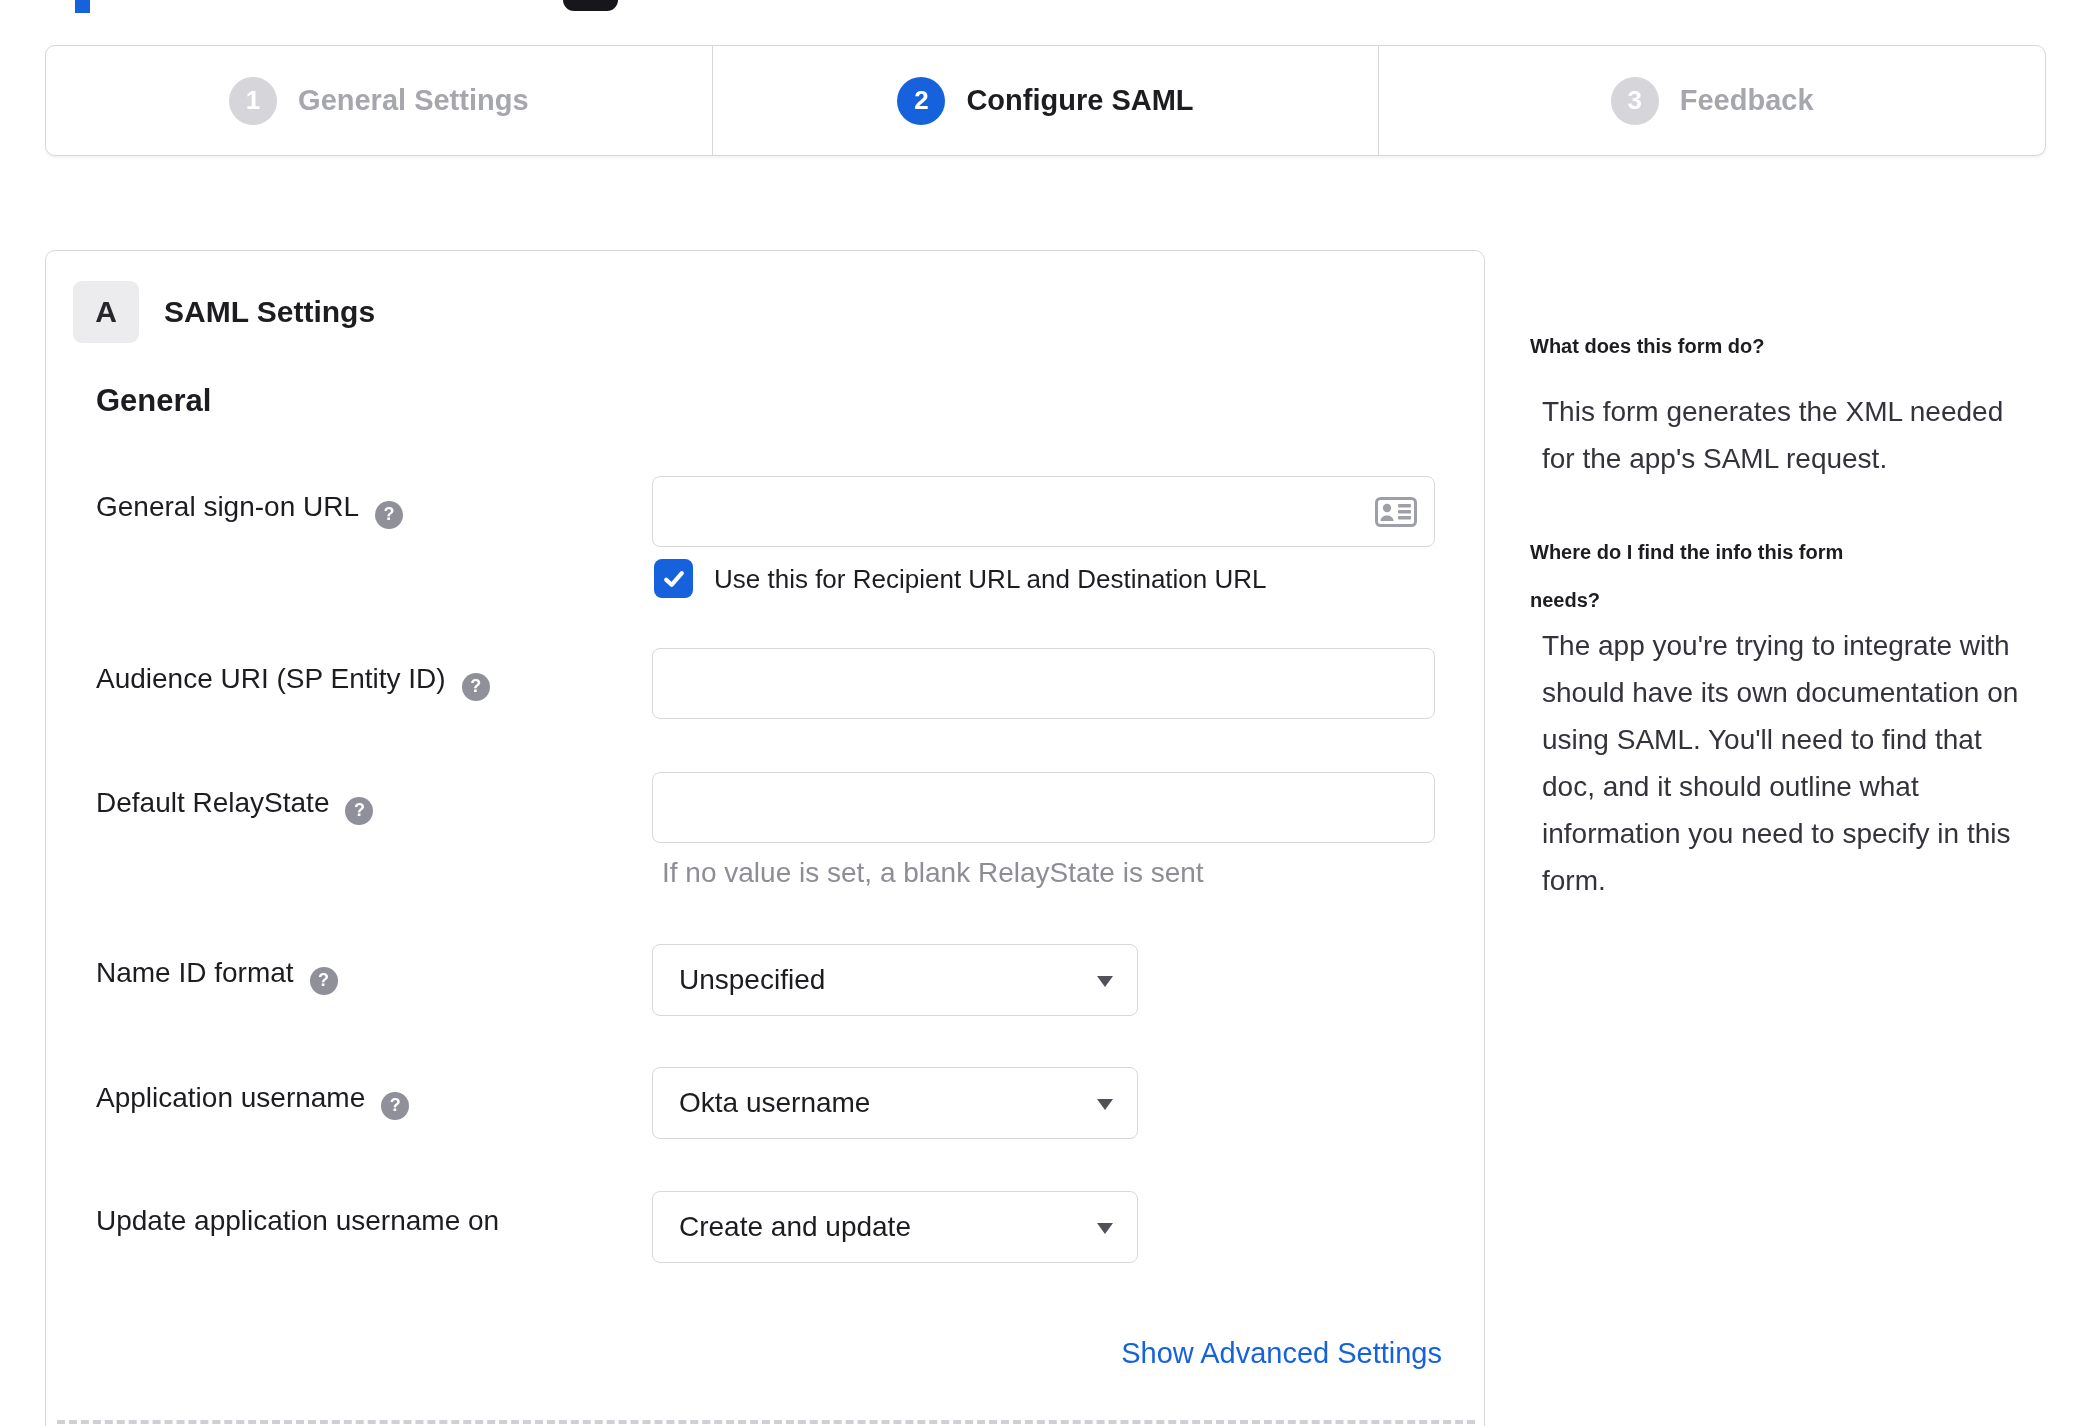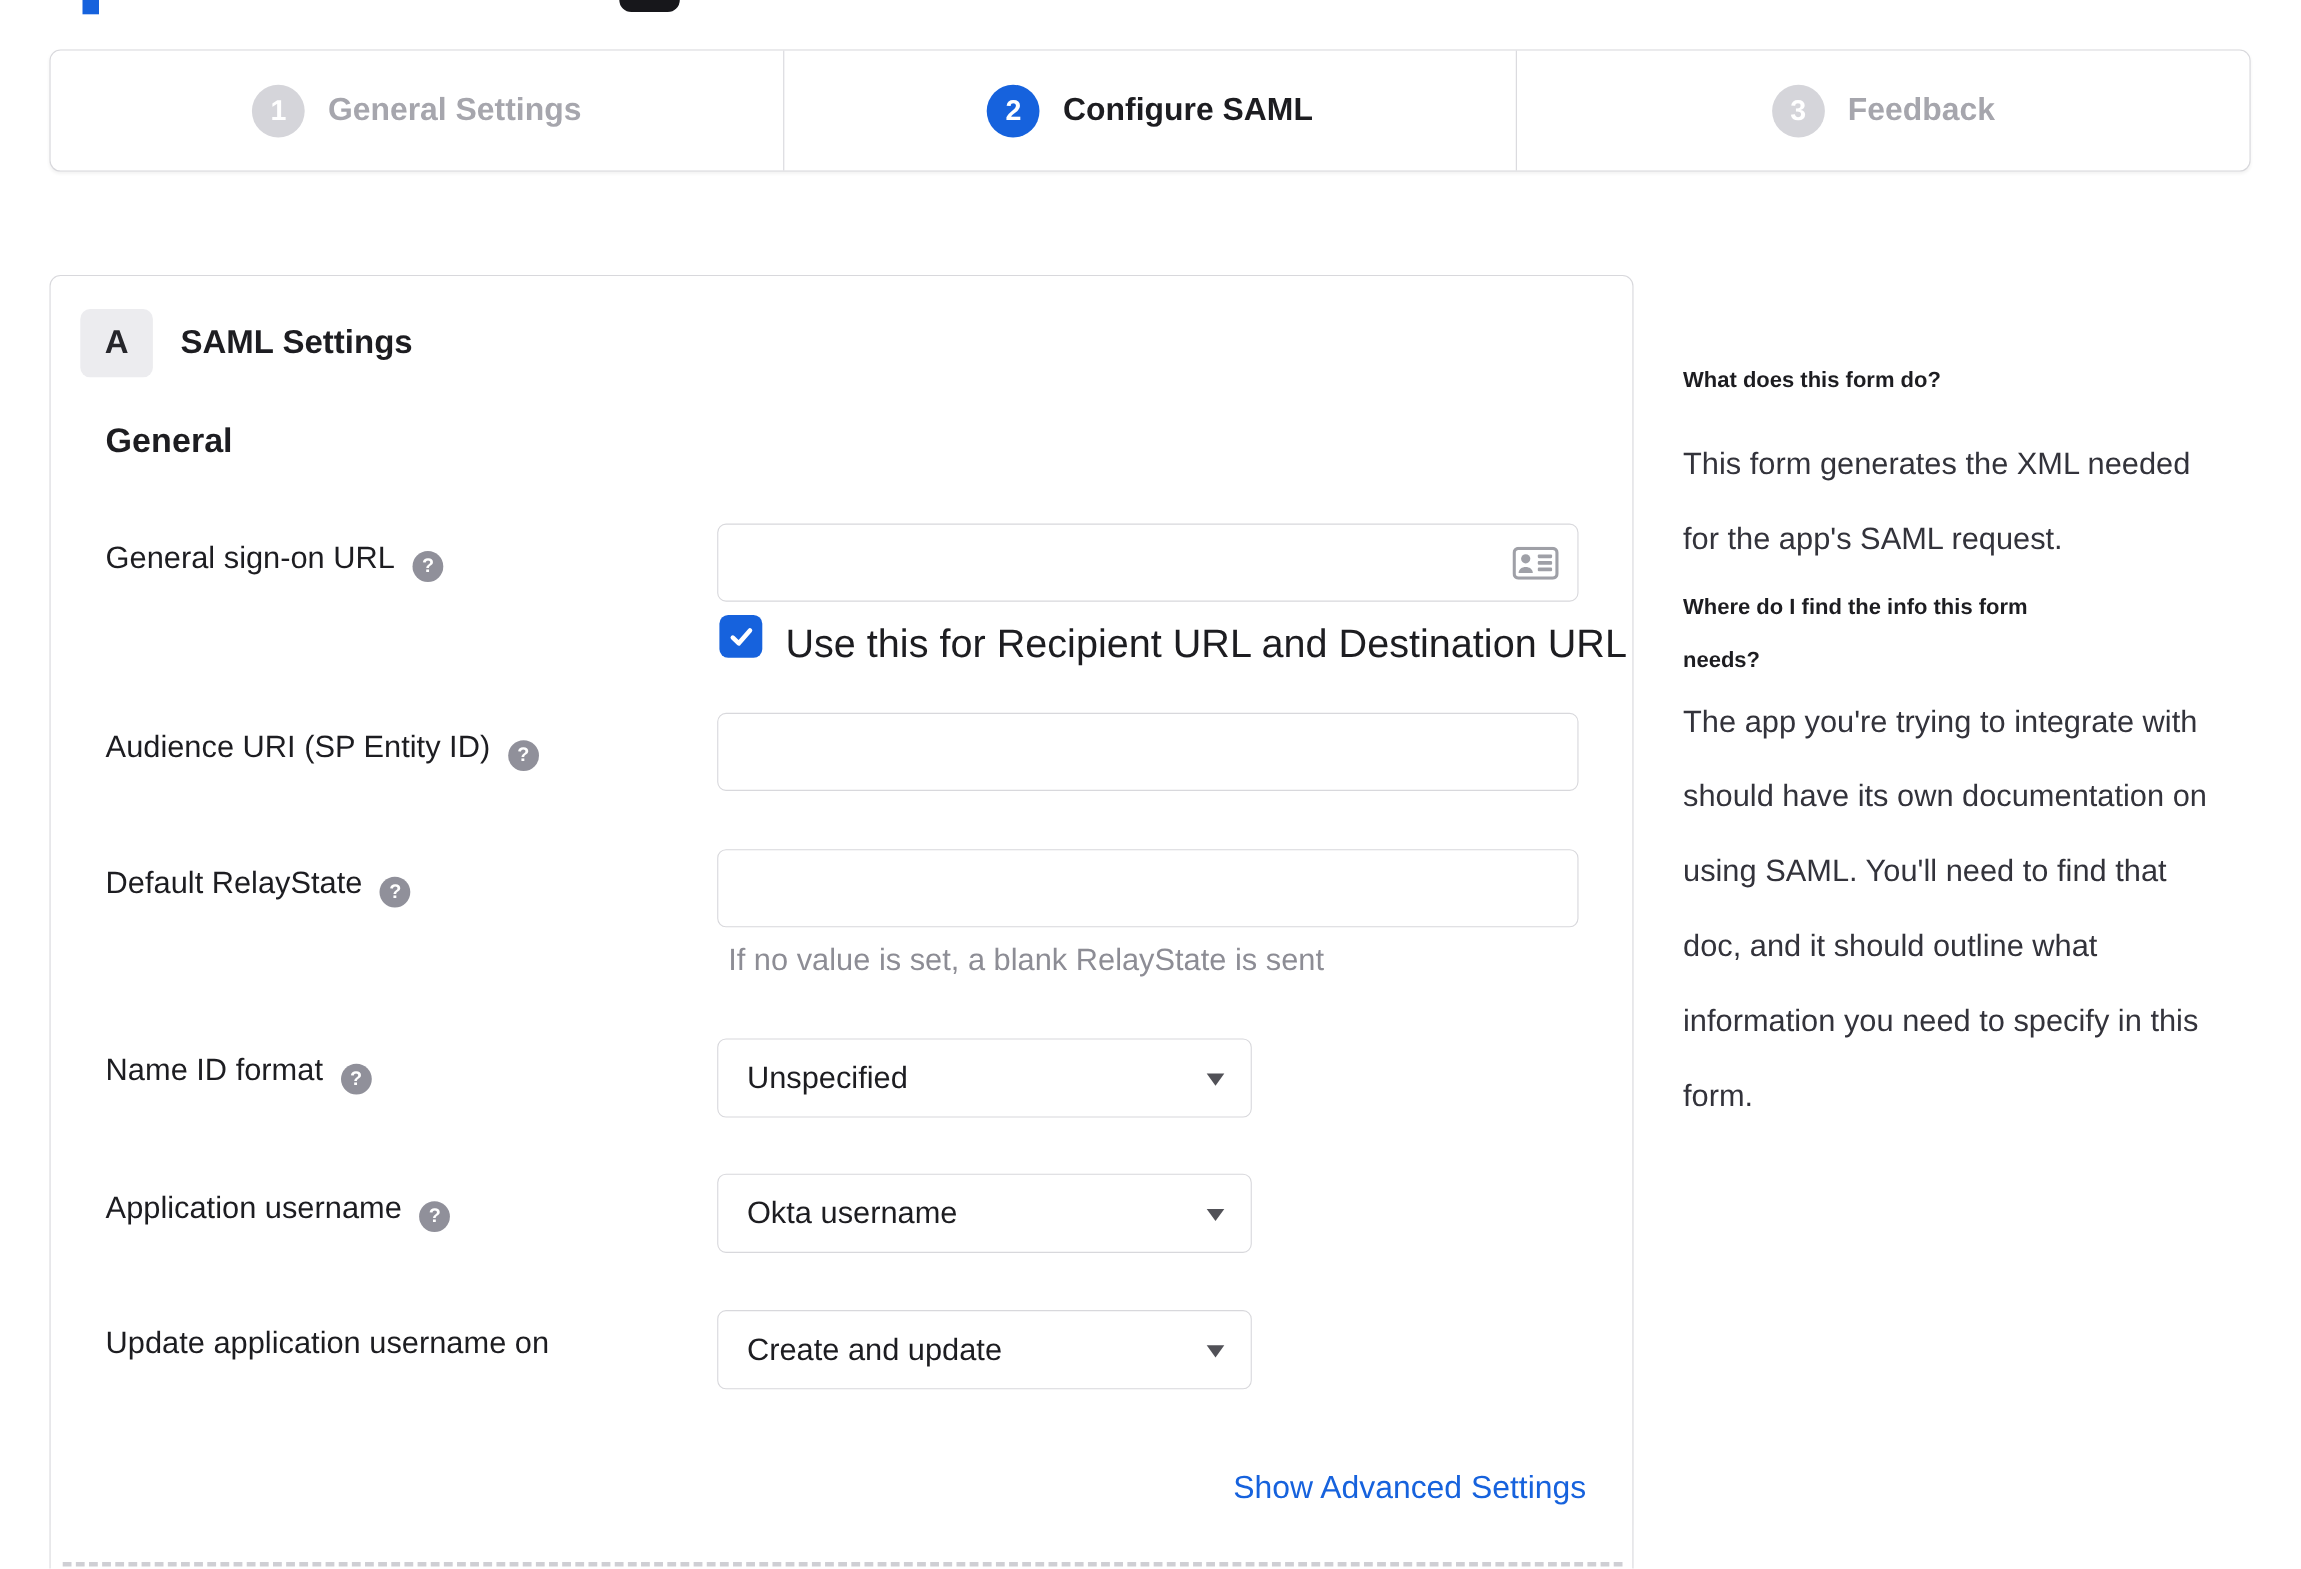--- a/index.html
+++ b/index.html
@@ -40,42 +40,42 @@
 
   .text-input { position:absolute; left:606px; width:783px; height:71px; border:1px solid #d8d8dc;
                 border-radius:8px; background:#fff; font-size:28px; padding:0 70px 0 22px;
                 font-family:inherit; color:#1d1d21; outline:none; }
   .input-wrap { position:absolute; left:606px; width:783px; }
   .input-wrap .text-input { position:absolute; left:0; top:0; }
   .card-icon { position:absolute; right:18px; top:21px; width:42px; height:30px; pointer-events:none; }
 
   .checkbox { position:absolute; left:608px; top:308px; width:39px; height:39px; background:#1662dd;
               border-radius:8px; display:flex; align-items:center; justify-content:center; cursor:pointer; }
-  .checkbox-label { position:absolute; left:668px; top:313px; font-size:36px; }
+  .checkbox-label { position:absolute; left:668px; top:313px; font-size:26px; }
 
   .helper-text { position:absolute; left:616px; font-size:28px; color:#8d8d95; }
 
   .select { position:absolute; left:606px; width:486px; height:72px; border:1px solid #d8d8dc;
             border-radius:8px; background:#fff; display:flex; align-items:center; cursor:pointer; }
   .select-value { font-size:28px; padding-left:26px; color:#1d1d21; }
   .select-caret { position:absolute; right:24px; top:31px; width:0; height:0;
                   border-left:8px solid transparent; border-right:8px solid transparent;
                   border-top:11px solid #515157; }
 
   .advanced-link { position:absolute; right:42px; top:1086px; font-size:29px; font-weight:500;
                    color:#1662dd; text-decoration:none; cursor:pointer; }
 
   .dashed-divider { position:absolute; left:11px; top:1169px; width:1418px; height:0;
                     border-top:4px dashed #cfcfd4; }
 
   
   .help-col { position:absolute; left:1530px; top:0; width:522px; }
   .help-h { position:absolute; font-size:20px; font-weight:bold; line-height:48px; color:#1d1d21;
             white-space:pre-line; }
-  .help-p { position:absolute; font-size:28px; line-height:68px; color:#33333b; white-space:pre-line; }
+  .help-p { position:absolute; font-size:28px; line-height:47px; color:#33333b; white-space:pre-line;margin-left:12px; }
   .q1-title { top:322px; }
   .q1-body  { top:388px; }
   .q2-title { top:528px; }
   .q2-body  { top:622px; }
 </style>
 </head>
 <body>
 
 <div class="frag-blue"></div>
 <div class="frag-dark"></div>

